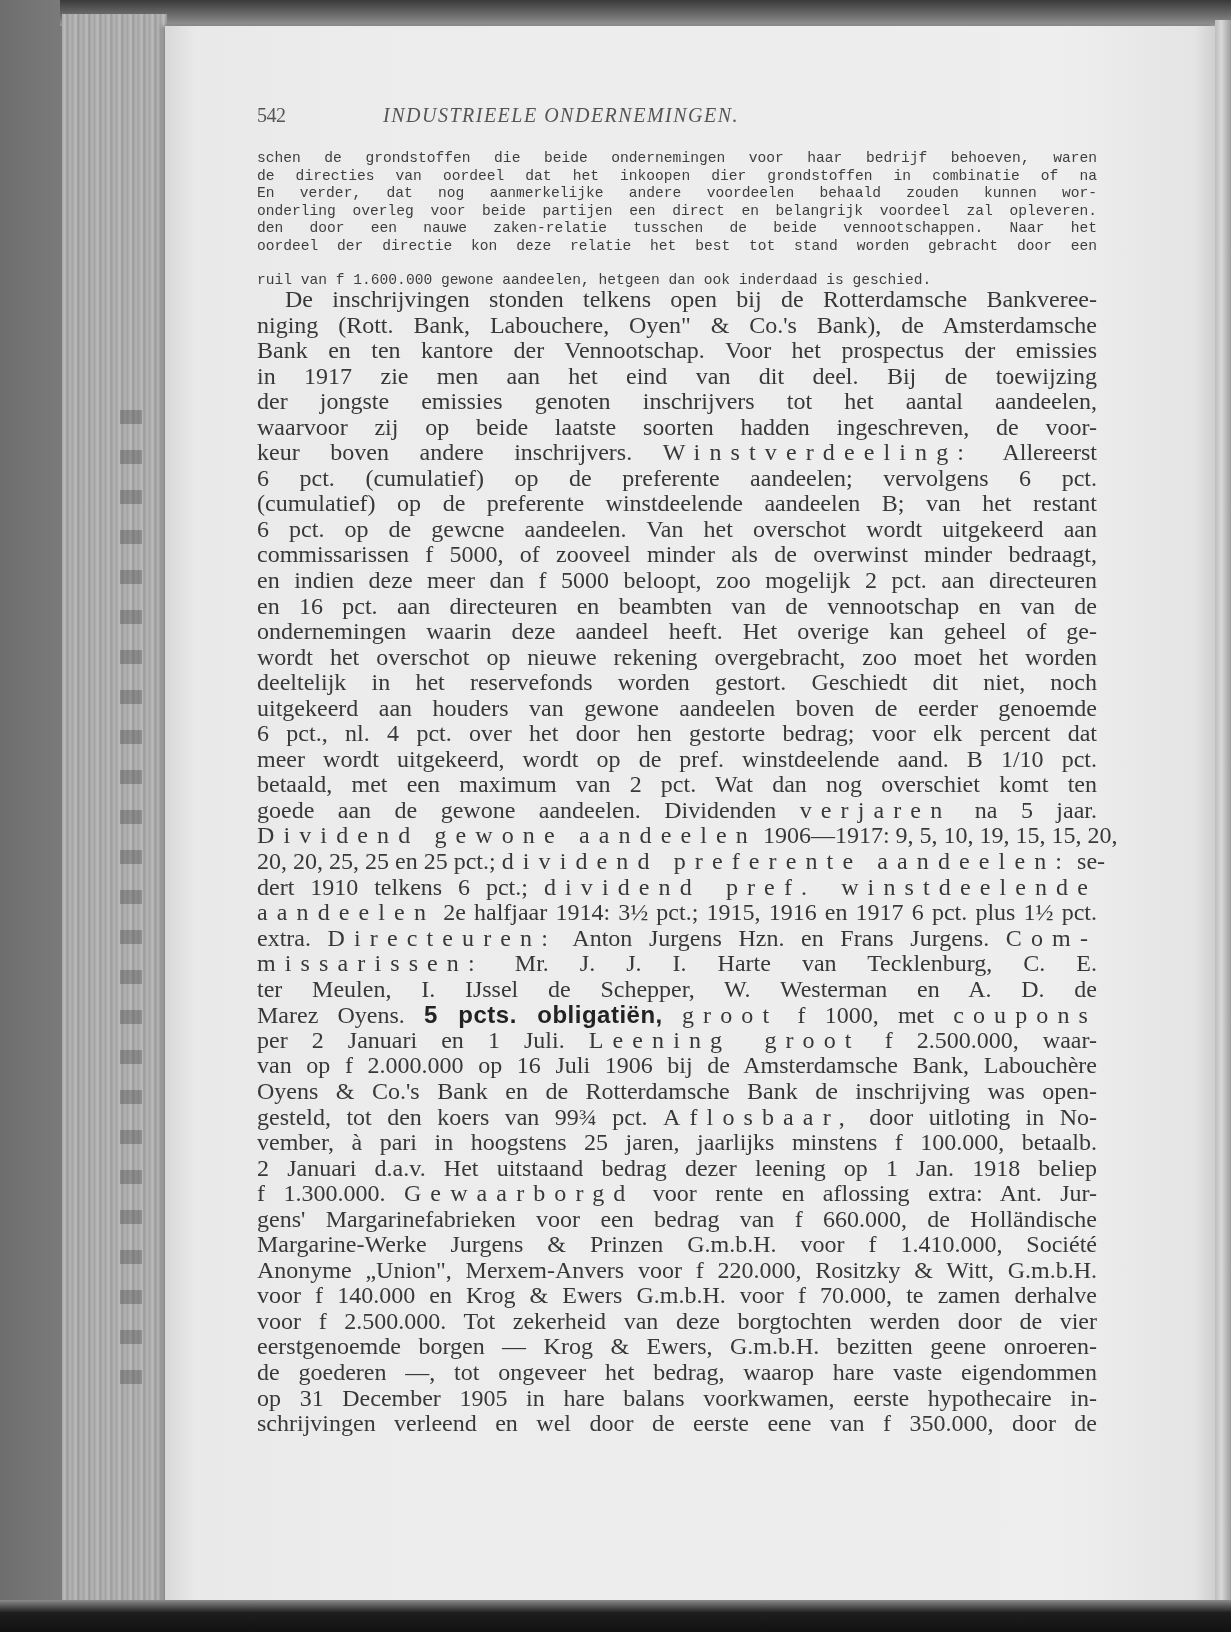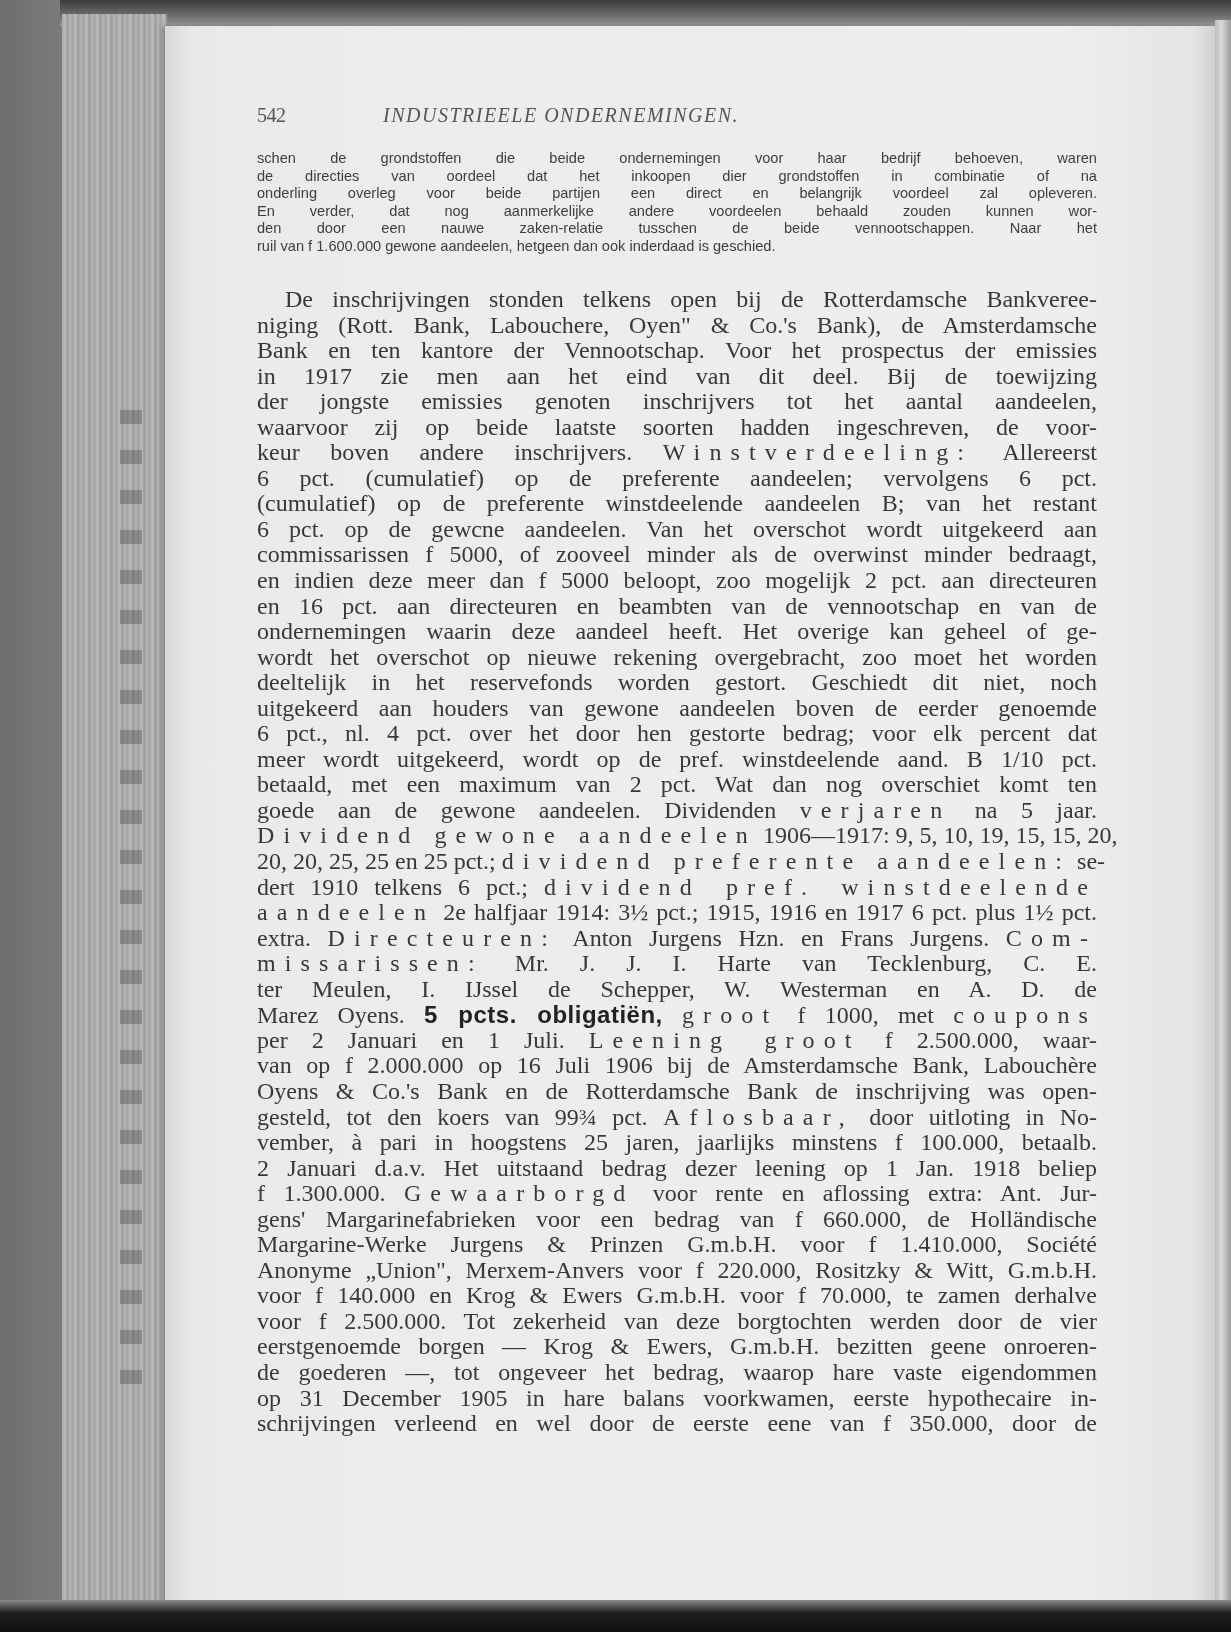--- a/index.html
+++ b/index.html
@@ -47,26 +47,26 @@
     font-size:20px; letter-spacing:-0.5px;
   }
   .running-title {
     position:absolute; left:126px; top:0;
     font-size:20px; font-style:italic; letter-spacing:1.5px;
   }
   .small-para {
     position:absolute; left:257px; top:150px; width:840px;
     font-size:14.6px; line-height:17.6px; color:#3e3e3e;
     text-align:justify; text-align-last:justify;
-    font-family:Liberation Sans, sans-serif;
+    font-family:Liberation Mono, monospace;
   }
   .small-para .line, .body-para .line {
     display:block; white-space:nowrap; text-align:justify; text-align-last:justify;
   }
-  .small-para .line.last { text-align-last:left; }
+  .small-para .line.last { text-align-last:left;margin-top:16px; }
   .body-para {
     position:absolute; left:257px; top:287px; width:840px;
     font-size:24px; line-height:25.55px; color:#383838;
   }
   .body-para .line { height:25.55px; }
   .spaced { letter-spacing:0.38em; }
   .bold-sans {
     font-family:"Liberation Sans","DejaVu Sans",sans-serif; font-weight:bold;
     color:#222; letter-spacing:0.5px;
   }
@@ -84,23 +84,24 @@
 <div class="bottom-edge"></div>
 
 <div class="header">
   <span class="page-number">542</span>
   <span class="running-title">INDUSTRIEELE ONDERNEMINGEN.</span>
 </div>
 
 <div class="small-para">
   <span class="line">schen de grondstoffen die beide ondernemingen voor haar bedrijf behoeven, waren</span>
   <span class="line">de directies van oordeel dat het inkoopen dier grondstoffen in combinatie of na</span>
+  <span class="line">En verder, dat nog aanmerkelijke andere voordeelen behaald zouden kunnen wor-</span>
   <span class="line">onderling overleg voor beide partijen een direct en belangrijk voordeel zal opleveren.</span>
-  <span class="line">En verder, dat nog aanmerkelijke andere voordeelen behaald zouden kunnen wor-</span>
   <span class="line">den door een nauwe zaken-relatie tusschen de beide vennootschappen. Naar het</span>
+  <span class="line">oordeel der directie kon deze relatie het best tot stand worden gebracht door een</span>
   <span class="line last">ruil van f 1.600.000 gewone aandeelen, hetgeen dan ook inderdaad is geschied.</span>
 </div>
 
 <div class="body-para">
   <span class="line indent">De inschrijvingen stonden telkens open bij de Rotterdamsche Bankveree-</span>
   <span class="line">niging (Rott. Bank, Labouchere, Oyen" &amp; Co.'s Bank), de Amsterdamsche</span>
   <span class="line">Bank en ten kantore der Vennootschap. Voor het prospectus der emissies</span>
   <span class="line">in 1917 zie men aan het eind van dit deel. Bij de toewijzing</span>
   <span class="line">der jongste emissies genoten inschrijvers tot het aantal aandeelen,</span>
   <span class="line">waarvoor zij op beide laatste soorten hadden ingeschreven, de voor-</span>

